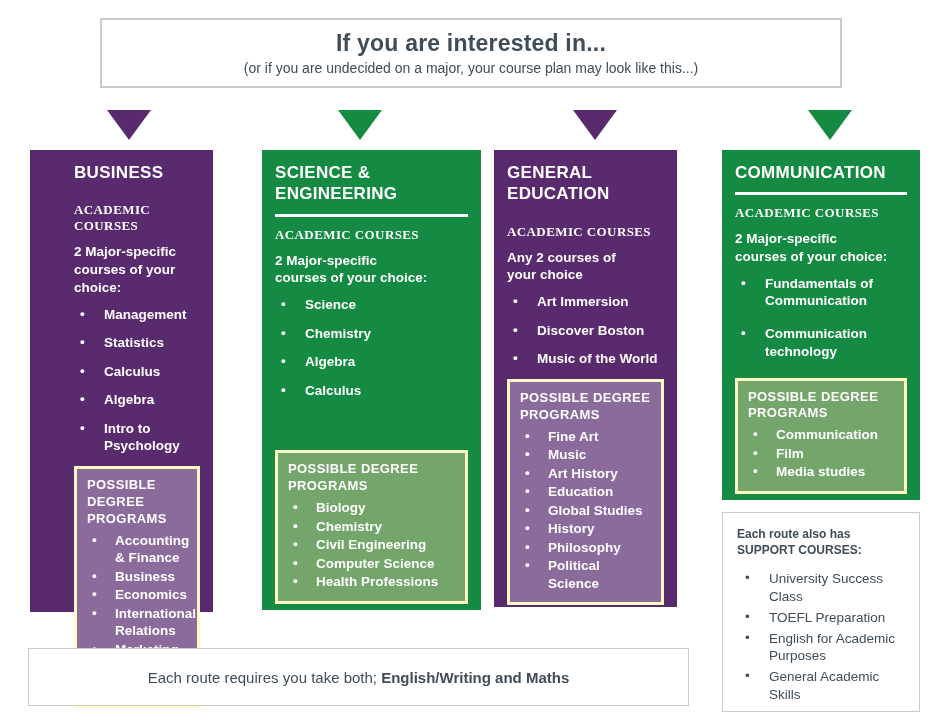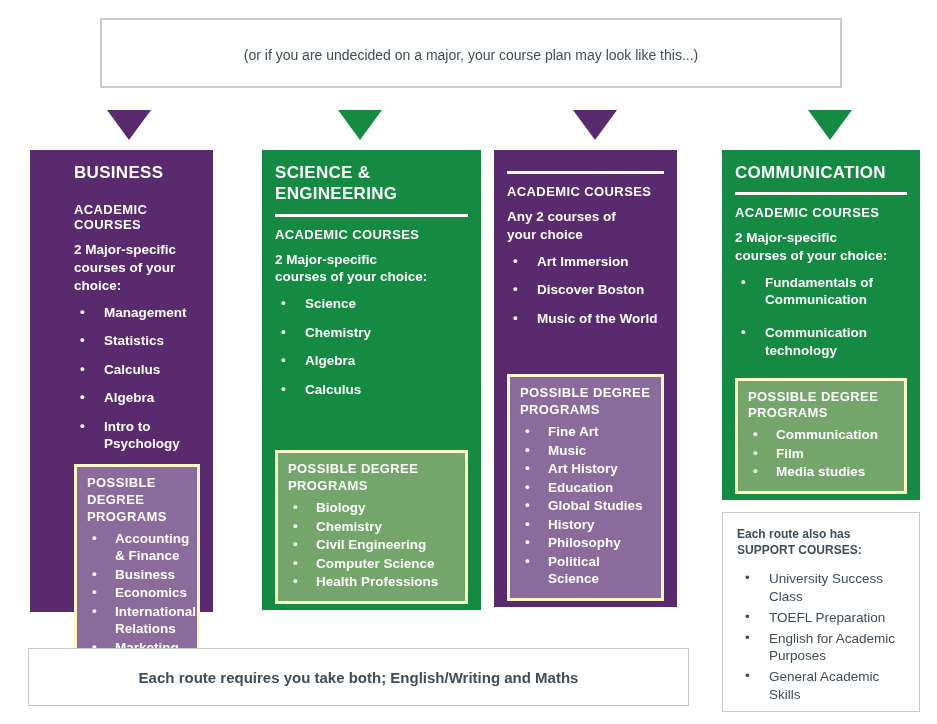--- a/index.html
+++ b/index.html
@@ -46,21 +46,21 @@
   .col-1 { left: 30px;  width: 183px; height: 462px; padding-left: 44px; }
   .col-2 { left: 262px; width: 219px; height: 460px; }
   .col-3 { left: 494px; width: 183px; height: 457px; }
   .col-4 { left: 722px; width: 198px; height: 350px; }
 
   .col-title {
     font-size: 17px; font-weight: 700; letter-spacing: 0.3px;
     line-height: 1.25; white-space: pre-line;
   }
   .col-rule { height: 3px; background: #ffffff; border: none; margin: 9px 0 10px 0; }
-  .section-heading { font-size: 13px; font-weight: 700; letter-spacing: 0.4px; margin-bottom: 9px; }
+  .section-heading { font-size: 13px; font-weight: 700; letter-spacing: 0.4px; margin-bottom: 9px; font-family: Liberation Serif, serif; }
   .intro { font-size: 13.5px; font-weight: 700; line-height: 1.32; white-space: pre-line; margin-bottom: 9px; }
 
   ul.bullets { list-style: none; }
   ul.bullets li {
     position: relative; padding-left: 30px;
     font-size: 13.5px; font-weight: 700; line-height: 1.3;
   }
   ul.bullets li::before { content: "\2022"; position: absolute; left: 6px; top: -1px; }
   ul.academic li { margin: 0 0 11px 0; }
   ul.academic-wide li { margin: 0 0 15px 0; }
@@ -95,29 +95,30 @@
   }
   ul.support li::before { content: "\2022"; position: absolute; left: 8px; top: -1px; }
 
   
   .footer-box {
     position: absolute; left: 28px; top: 648px; width: 661px; height: 58px;
     background: #fff; border: 1px solid #c8cacb;
     display: flex; align-items: center; justify-content: center;
     color: var(--slate, #3f4d58); font-size: 15px;
   }
-  .footer-regular { font-weight: 700; }
+  .footer-regular { font-weight: 400; }
   .footer-bold { font-weight: 700; }
 </style>
 </head>
 <body>
 
 <div class="canvas">
 
   <div class="header-box">
+    <div class="header-title">If you are interested in...</div>
     <div class="header-subtitle">(or if you are undecided on a major, your course plan may look like this...)</div>
   </div>
 
   <div class="arrow purple a1"></div>
   <div class="arrow green a2"></div>
   <div class="arrow purple a3"></div>
   <div class="arrow green a4"></div>
 
   <div class="column purple col-1">
     <div class="col-title">BUSINESS</div>
@@ -166,20 +167,22 @@
           <li>Biology</li>
           <li>Chemistry</li>
           <li>Civil Engineering</li>
           <li>Computer Science</li>
           <li>Health Professions</li>
         </ul>
     </div>
   </div>
 
   <div class="column purple col-3">
+    <div class="col-title">GENERAL
+EDUCATION</div>
     <hr class="col-rule">
     <div class="section-heading">ACADEMIC COURSES</div>
     <div class="intro">Any 2 courses of
 your choice</div>
     <ul class="bullets academic">
         <li>Art Immersion</li>
         <li>Discover Boston</li>
         <li>Music of the World</li>
       </ul>
     <div class="degree-box purple">

